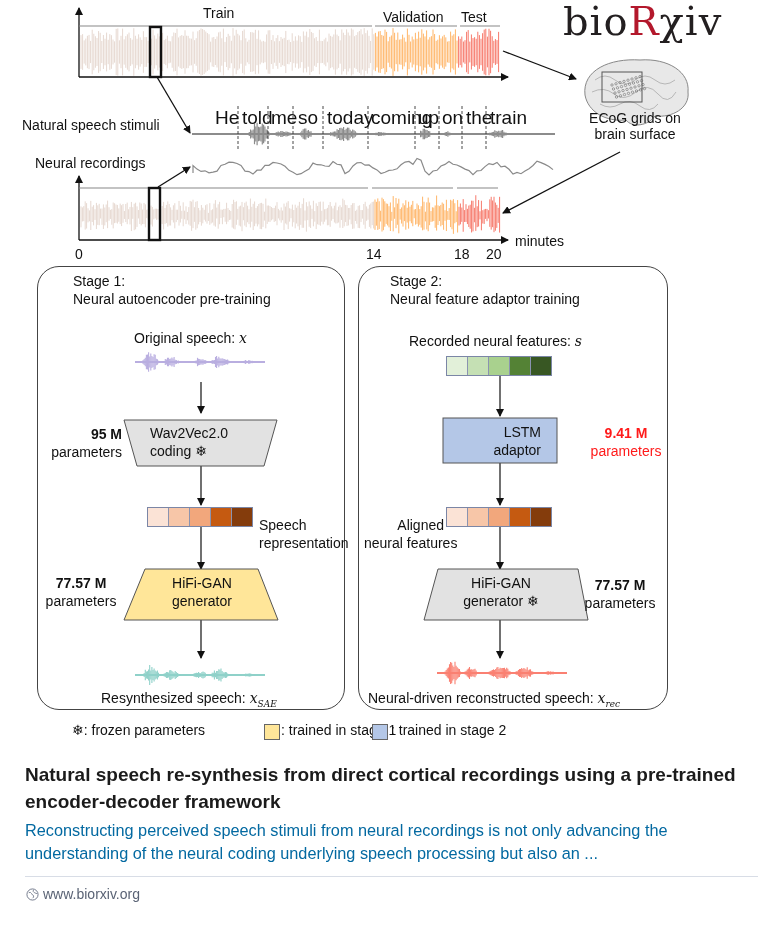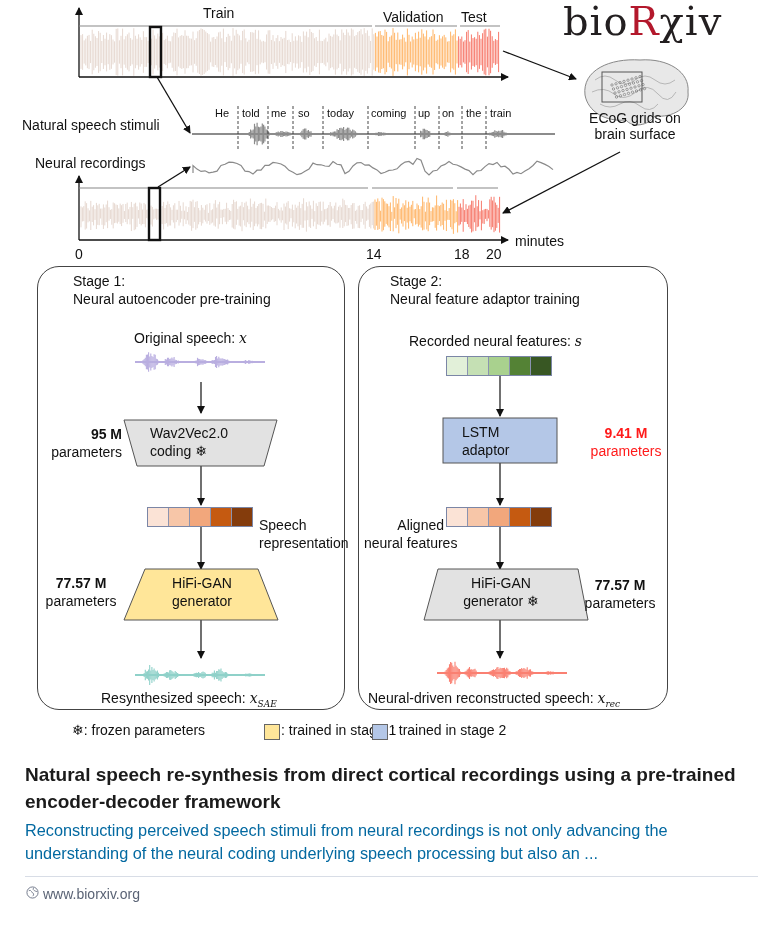--- a/index.html
+++ b/index.html
@@ -1,35 +1,35 @@
 <!DOCTYPE html>
 <html><head>
 <meta charset="utf-8">
 <style>
   html, body { margin: 0; padding: 0; background: #ffffff; }
   body { width: 758px; height: 949px; position: relative; overflow: hidden; font-family: "Liberation Sans", sans-serif; color: #111; }
   .abs { position: absolute; }
   #figure { position: absolute; left: 0; top: 0; width: 758px; height: 755px; }
   .lbl { position: absolute; font-family: "Liberation Sans", sans-serif; color: #111; white-space: nowrap; }
   .t14 { font-size: 14px; }
-  .t13 { font-size: 11px; }
+  .t13 { font-size: 19px; }
   .bold { font-weight: bold; }
   .red { color: #ff1a1a; }
   .math { font-family: "DejaVu Serif", serif; font-style: italic; }
   .logo { position: absolute; left: 563px; top: -2px; font-family: "DejaVu Serif", serif; font-size: 40px; letter-spacing: 1px; color: #231f20; }
   .logo .R { color: #b3182c; }
   .stage-box { position: absolute; border: 1.3px solid #444; border-radius: 22px; }
   .feat { position: absolute; display: flex; border: 1px solid #7b86a6; }
   .feat span { display: block; width: 20px; height: 18px; border-right: 1px solid #8a93b0; }
   .feat span:last-child { border-right: none; }
   .legend-swatch { position: absolute; width: 14px; height: 14px; border: 1px solid #666; }
   #article-title { position: absolute; left: 25px; top: 761px; width: 715px; font-size: 19px; font-weight: bold; line-height: 27px; color: #1b1b1b; font-family: "Liberation Sans", sans-serif; }
   #article-snippet { position: absolute; left: 25px; top: 819px; width: 730px; font-size: 16.3px; line-height: 23px; color: #0369a1; font-family: "Liberation Sans", sans-serif; }
   #divider { position: absolute; left: 25px; top: 876px; width: 733px; height: 1px; background: #d8dde6; }
-  #source { position: absolute; left: 26px; top: 886px; font-size: 14px; color: #5a6375; display: flex; gap: 4px; font-family: "Liberation Sans", sans-serif; }
+  #source { position: absolute; left: 26px; top: 886px; font-size: 14px; color: #5a6375; display: flex; align-items: center; gap: 4px; font-family: "Liberation Sans", sans-serif; }
   #source svg { width: 13px; height: 13px; }
 </style>
 </head>
 <body>
 
 <div id="figure">
 
   <svg id="fig-svg" class="abs" style="left:0;top:0" width="758" height="755">
     <defs>
       <marker id="arr" markerWidth="8" markerHeight="8" refX="7" refY="4" orient="auto" markerUnits="userSpaceOnUse">
@@ -1148,21 +1148,21 @@
     <div>Neural feature adaptor training</div>
   </div>
   <div class="lbl t14" style="left:409px;top:333px"><span>Recorded neural features: </span><span class="math">s</span></div>
   <div class="feat" id="s2-feat" style="left:446px;top:356px">
       <span style="background: rgb(226, 240, 217);"></span>
       <span style="background: rgb(197, 224, 180);"></span>
       <span style="background: rgb(169, 209, 142);"></span>
       <span style="background: rgb(84, 130, 53);"></span>
       <span style="background: rgb(56, 87, 35);"></span>
     </div>
-  <div class="lbl t14" style="left:462px;top:423px;width:114px;text-align:left;line-height:18px">
+  <div class="lbl t14" style="left:427px;top:423px;width:114px;text-align:right;line-height:18px">
     <div>LSTM</div>
     <div>adaptor</div>
   </div>
   <div class="lbl t14 red" style="left:586px;top:424px;line-height:18px;text-align:center;width:80px">
     <div class="bold">9.41 M</div>
     <div>parameters</div>
   </div>
   <div class="feat" id="s2-aligned" style="left:446px;top:507px">
       <span style="background: rgb(251, 227, 214);"></span>
       <span style="background: rgb(247, 198, 168);"></span>

